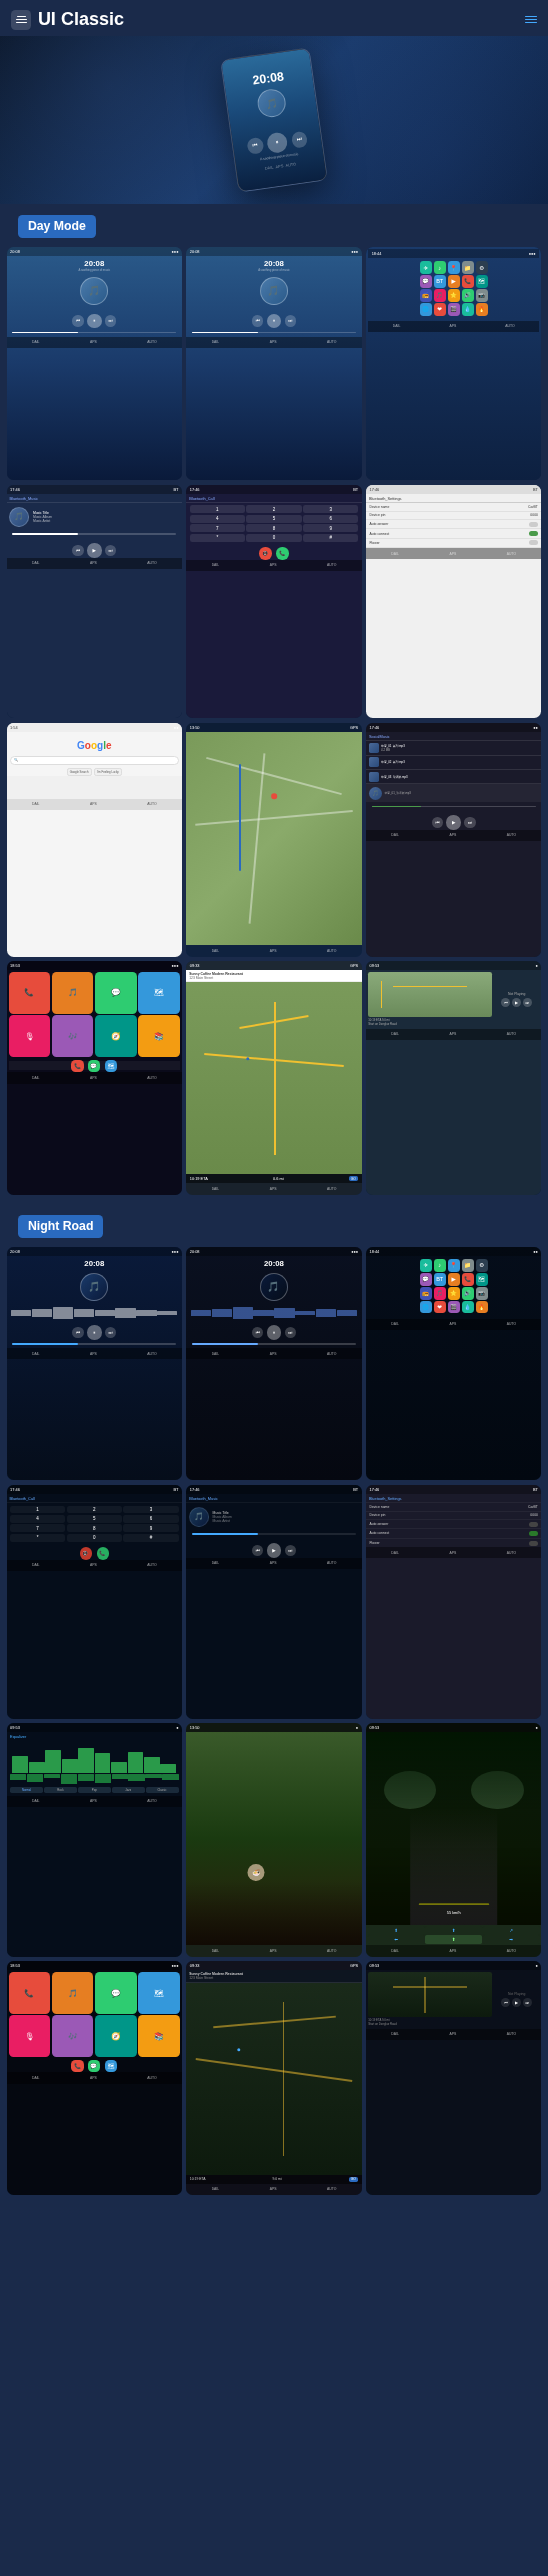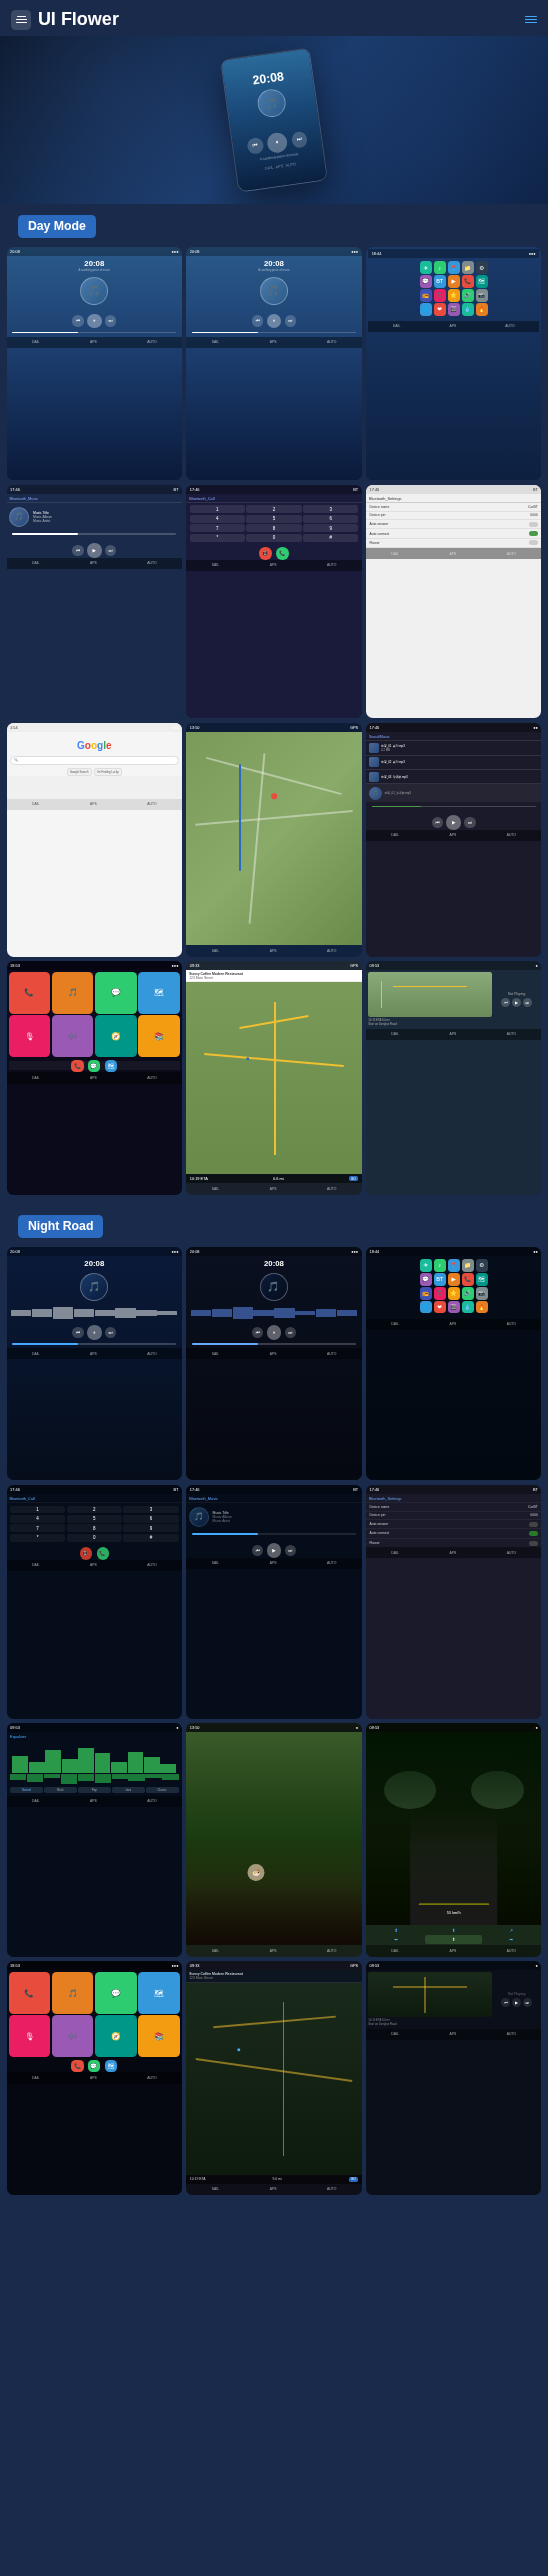--- a/index.html
+++ b/index.html
@@ -346,21 +346,21 @@
 </head>
 <body>
 
 <div class="header">
   <div class="header-left">
     <div class="menu-icon">
       <span></span>
         <span></span>
         <span></span>
     </div>
-    <h1 class="title-text">UI Flower</h1>
+    <h1 class="title-text">UI Classic</h1>
   </div>
   <div class="nav-icon">
     <span></span>
       <span></span>
       <span></span>
   </div>
 </div>
 
 <div class="hero-banner">
   <div class="hero-bg-icons"></div>

